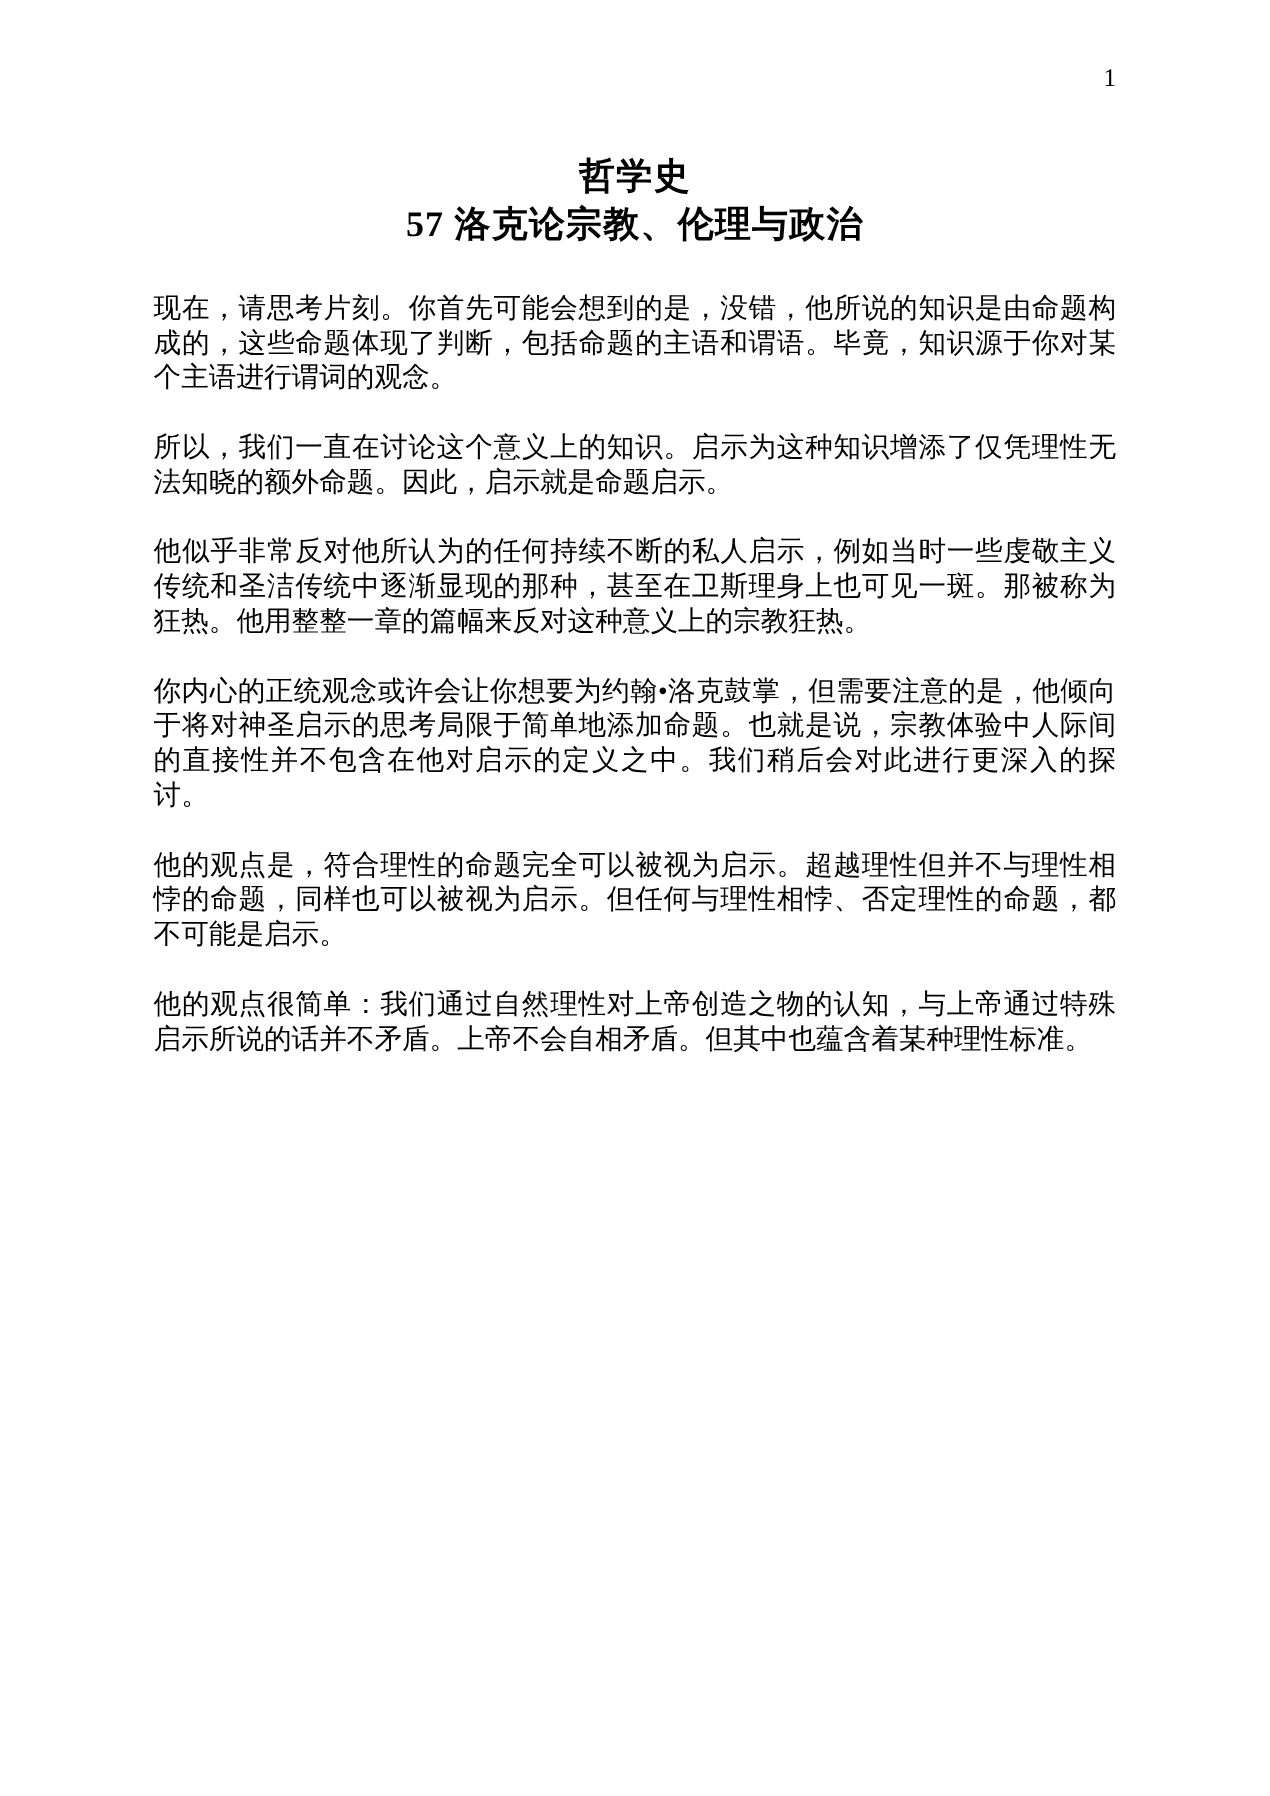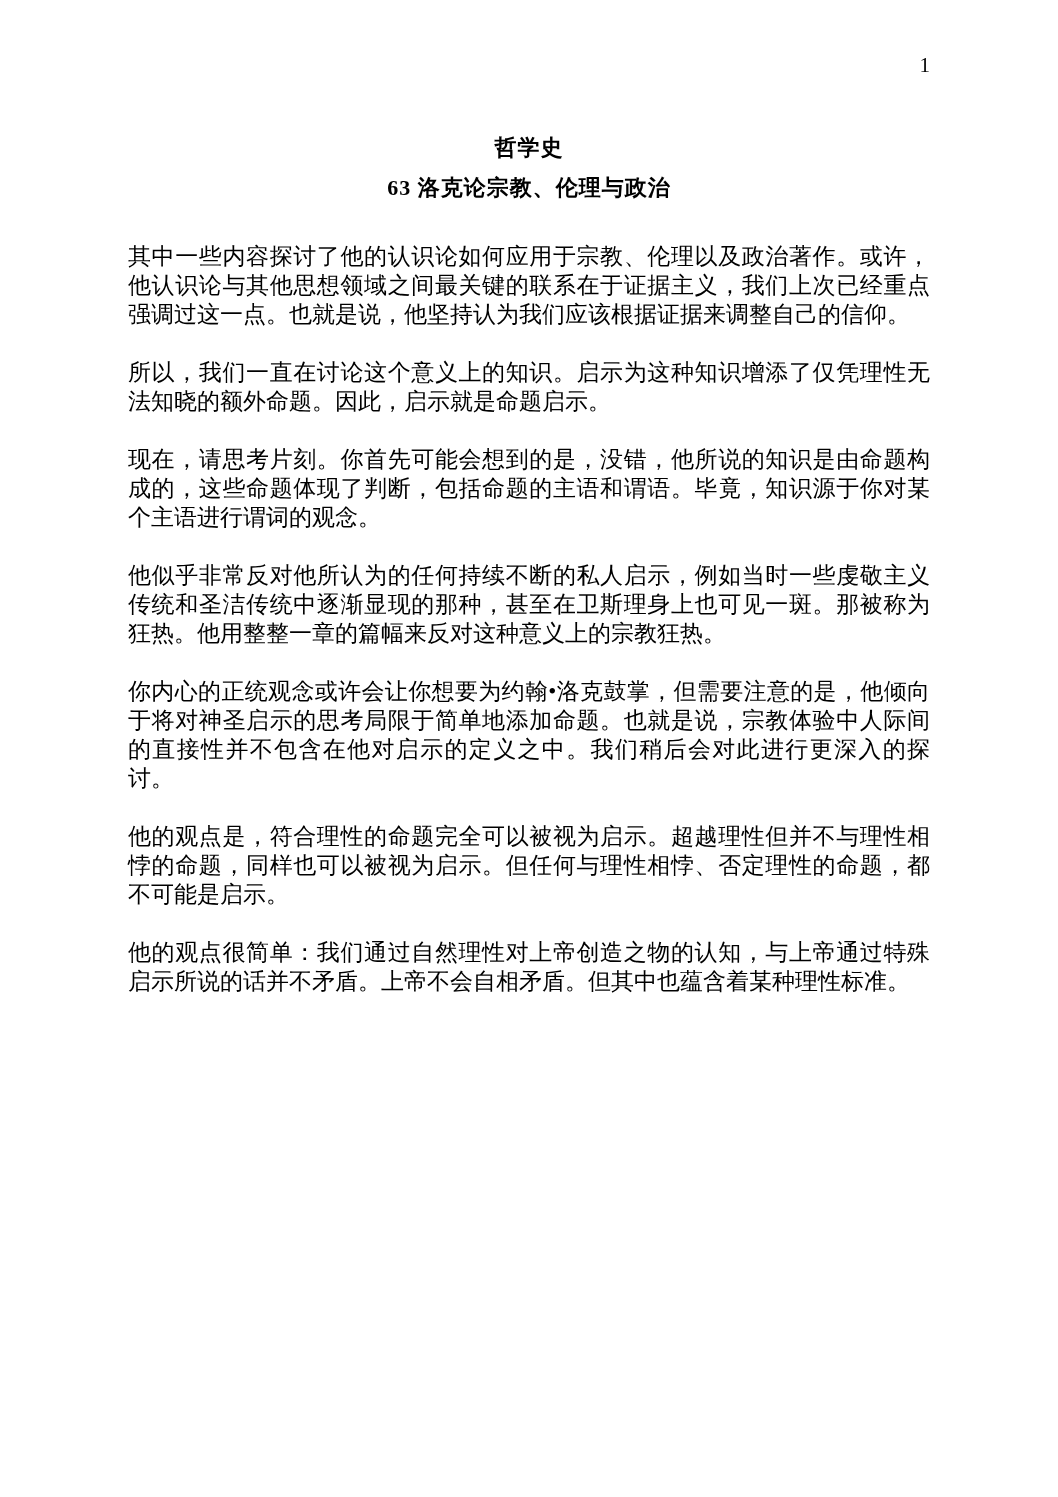--- a/index.html
+++ b/index.html
@@ -22,21 +22,21 @@
     top: 53px;
     right: 128px;
     font-size: 21px;
     line-height: 24px;
     color: #000000;
   }
   .title-block {
     padding-top: 128px;
     text-align: center;
     font-weight: bold;
-    font-size: 22px;
+    font-size: 30px;
     line-height: 40px;
     letter-spacing: 1px;
   }
   .title-line {
     display: block;
   }
   .doc-body {
     margin: 0 128px;
     padding-top: 34px;
     font-size: 23px;
@@ -55,26 +55,25 @@
 </style>
 </head>
 <body>
 
 <div class="page">
 
   <div class="page-number">1</div>
 
   <div class="title-block">
     <span class="title-line">哲学史</span>
-    <span class="title-line">63 洛克论宗教、伦理与政治</span>
+    <span class="title-line">57 洛克论宗教、伦理与政治</span>
   </div>
 
   <div class="doc-body">
-    <p>其中一些内容探讨了他的认识论如何应用于宗教、伦理以及政治著作。或许，他认识论与其他思想领域之间最关键的联系在于证据主义，我们上次已经重点强调过这一点。也就是说，他坚持认为我们应该根据证据来调整自己的信仰。</p>
+    <p>现在，请思考片刻。你首先可能会想到的是，没错，他所说的知识是由命题构成的，这些命题体现了判断，包括命题的主语和谓语。毕竟，知识源于你对某个主语进行谓词的观念。</p>
     <p>所以，我们一直在讨论这个意义上的知识。启示为这种知识增添了仅凭理性无法知晓的额外命题。因此，启示就是命题启示。</p>
-    <p>现在，请思考片刻。你首先可能会想到的是，没错，他所说的知识是由命题构成的，这些命题体现了判断，包括命题的主语和谓语。毕竟，知识源于你对某个主语进行谓词的观念。</p>
     <p>他似乎非常反对他所认为的任何持续不断的私人启示，例如当时一些虔敬主义传统和圣洁传统中逐渐显现的那种，甚至在卫斯理身上也可见一斑。那被称为狂热。他用整整一章的篇幅来反对这种意义上的宗教狂热。</p>
     <p>你内心的正统观念或许会让你想要为约翰•洛克鼓掌，但需要注意的是，他倾向于将对神圣启示的思考局限于简单地添加命题。也就是说，宗教体验中人际间的直接性并不包含在他对启示的定义之中。我们稍后会对此进行更深入的探讨。</p>
     <p>他的观点是，符合理性的命题完全可以被视为启示。超越理性但并不与理性相悖的命题，同样也可以被视为启示。但任何与理性相悖、否定理性的命题，都不可能是启示。</p>
     <p>他的观点很简单：我们通过自然理性对上帝创造之物的认知，与上帝通过特殊启示所说的话并不矛盾。上帝不会自相矛盾。但其中也蕴含着某种理性标准。</p>
   </div>
 
 </div>
 
 </body></html>

